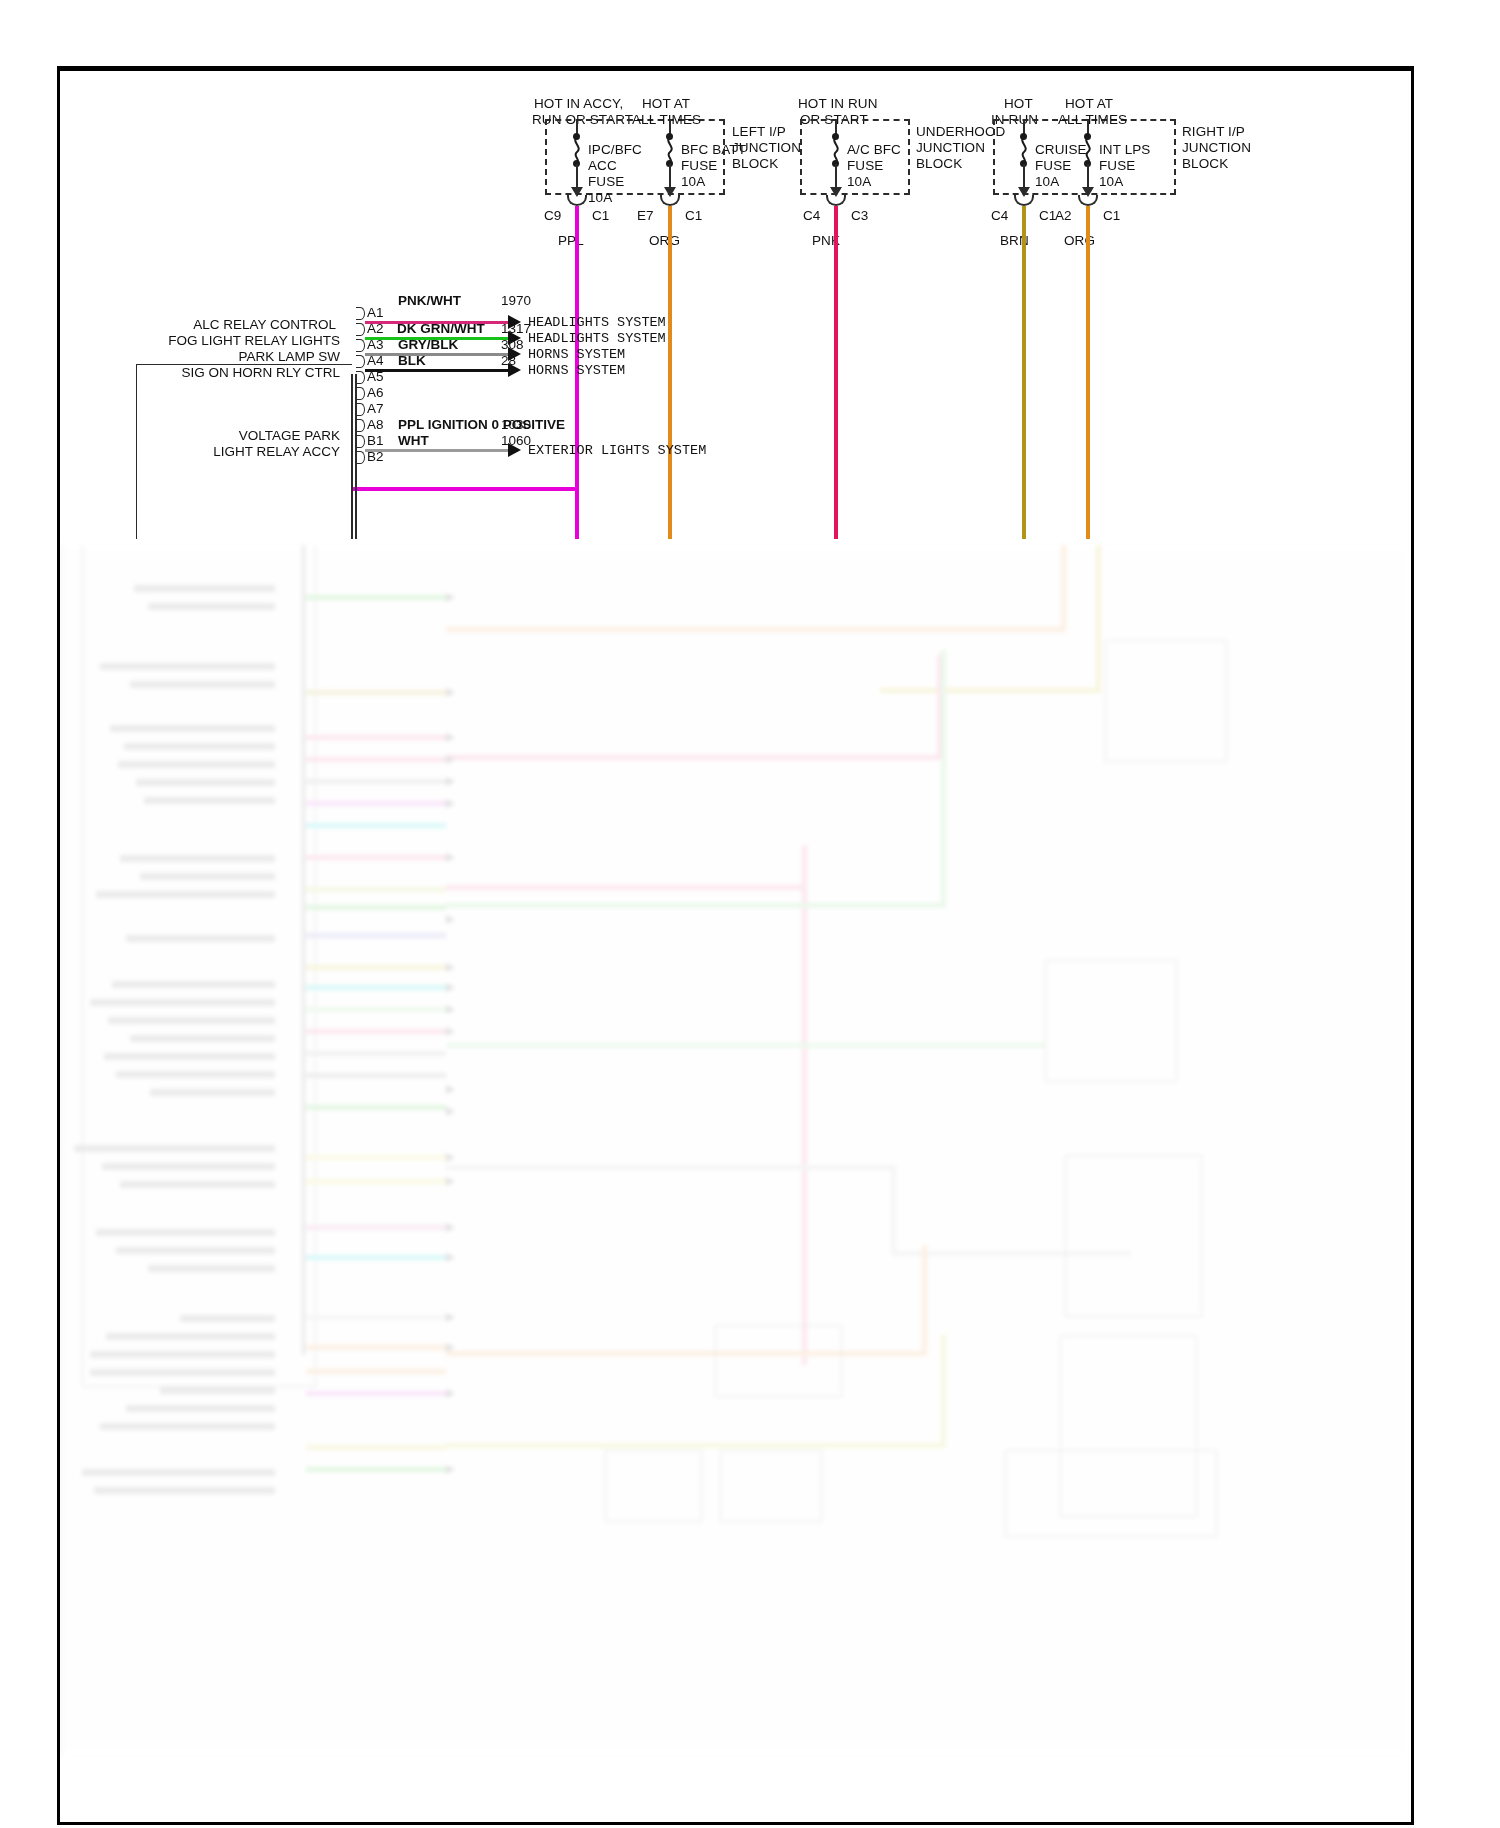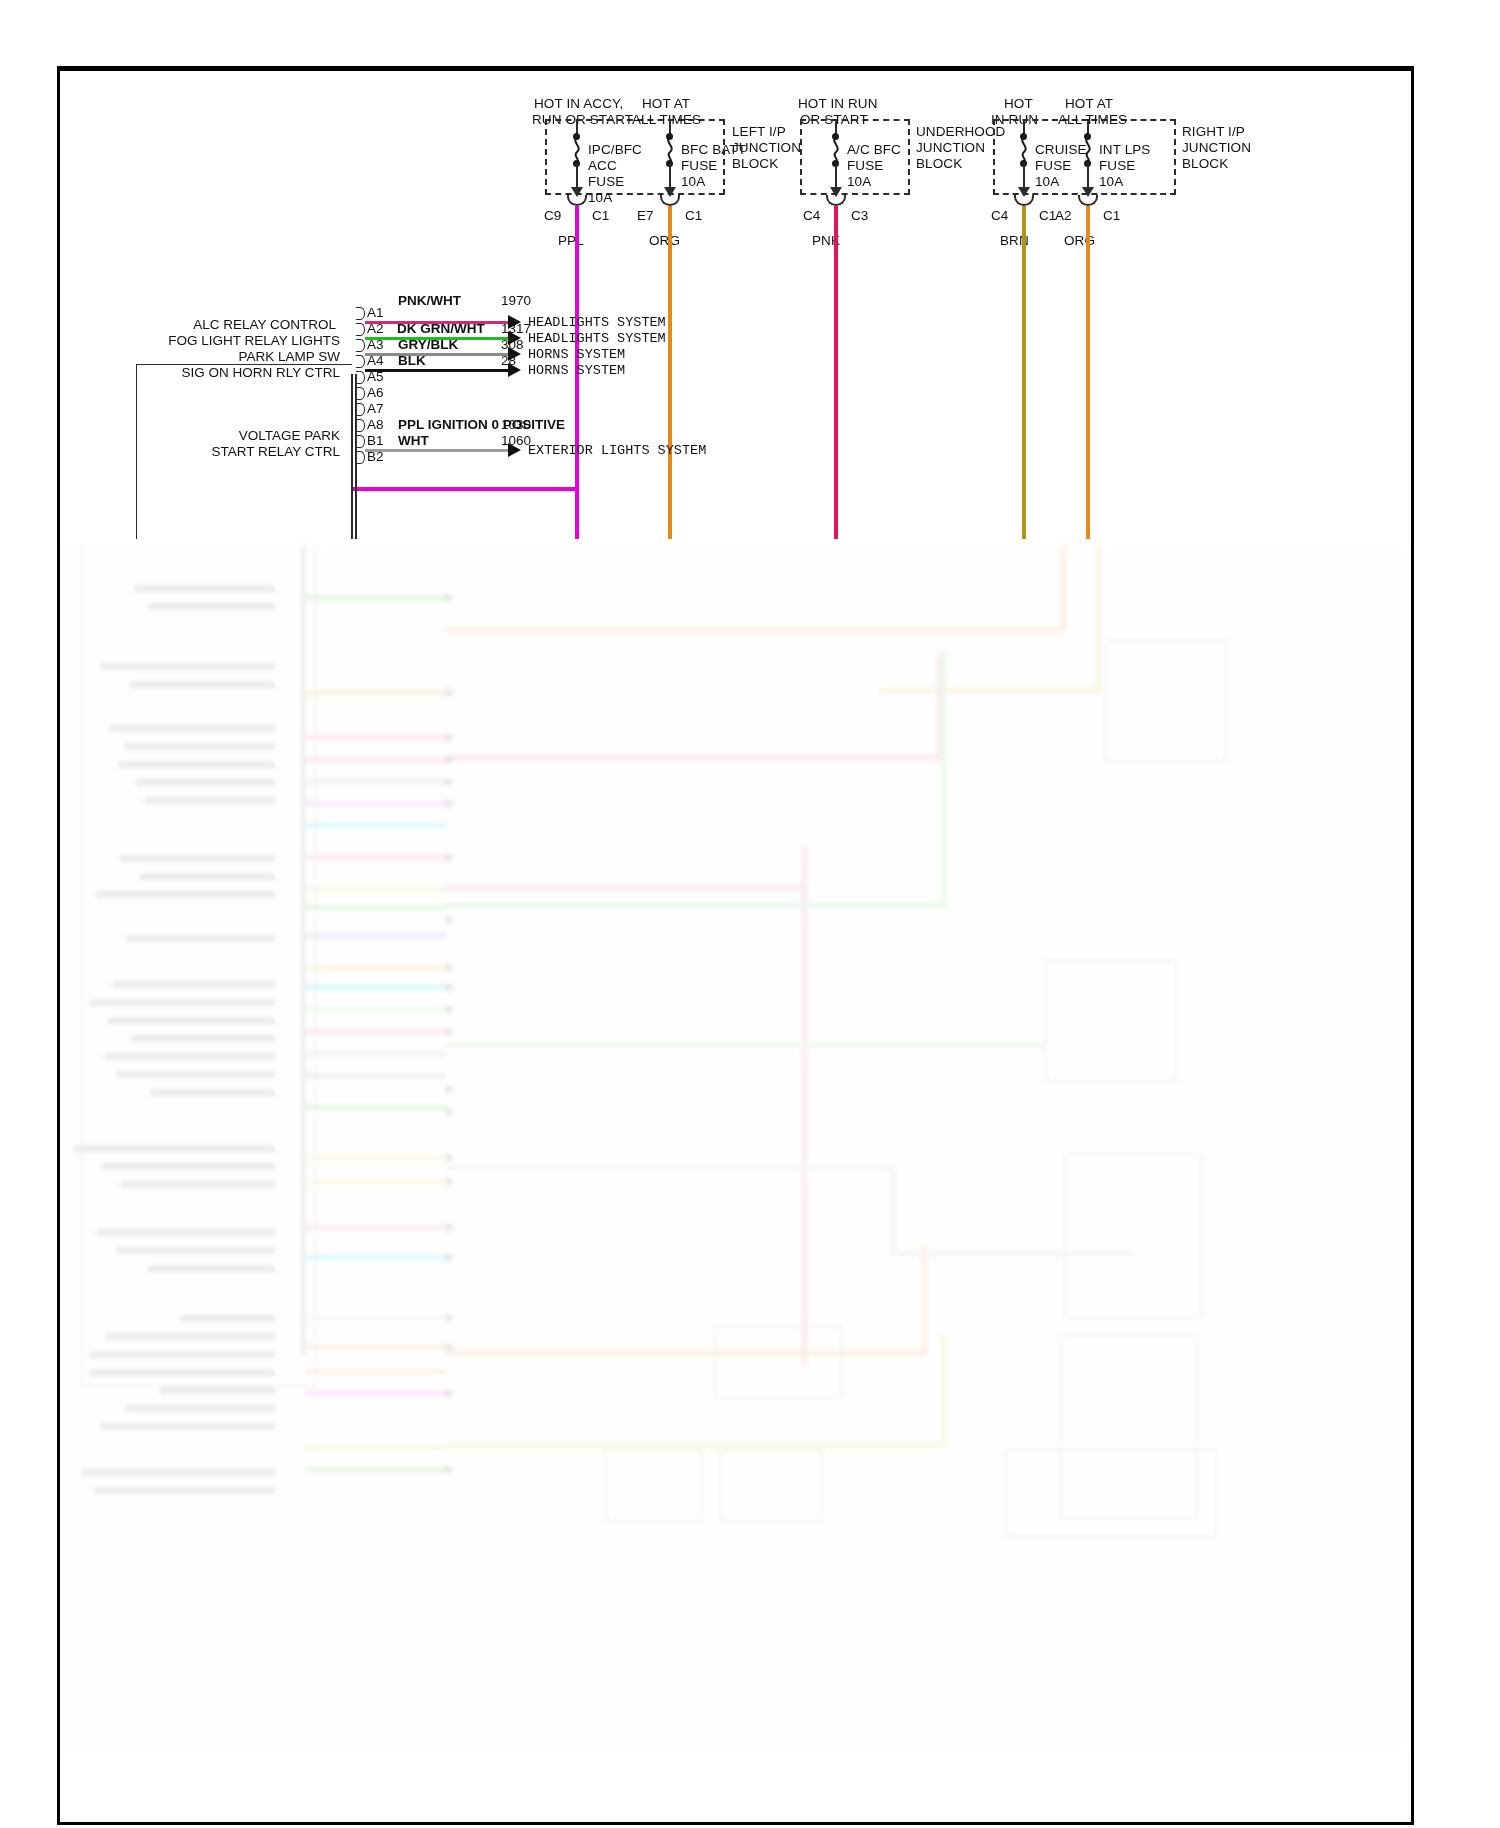--- a/index.html
+++ b/index.html
@@ -316,21 +316,21 @@
 
   <div id="module-box"></div>
   <div id="pin-rail"></div>
   <div id="pin-rail2"></div>
 
   <div class="siglbl" style="left:56px;top:248px;width:220px;">ALC RELAY CONTROL</div>
   <div class="siglbl" style="left:40px;top:264px;width:240px;">FOG LIGHT RELAY LIGHTS</div>
   <div class="siglbl" style="left:60px;top:280px;width:220px;">PARK LAMP SW</div>
   <div class="siglbl" style="left:50px;top:296px;width:230px;">SIG ON HORN RLY CTRL</div>
   <div class="siglbl" style="left:60px;top:359px;width:220px;">VOLTAGE PARK</div>
-  <div class="siglbl" style="left:50px;top:375px;width:230px;">START RELAY CTRL</div>
+  <div class="siglbl" style="left:50px;top:375px;width:230px;">LIGHT RELAY ACCY</div>
 
   <div class="pinrow" style="top:236px;width:530px;">
     <div class="pinhook"></div>
     <div class="pinid" style="left:11px;top:0;">A1</div>
     <div class="pcolor" style="left:42px;top:-12px;">PNK/WHT</div>
     <div class="pnum" style="left:145px;top:-12px;">1970</div>
   </div>
   <div class="hwire" style="left:305px;top:252px;width:145px;background:#d62878;"></div>
   <div class="harrow" style="left:448px;top:246px;"></div>
   <div class="dest" style="left:468px;top:246px;">HEADLIGHTS SYSTEM</div>

